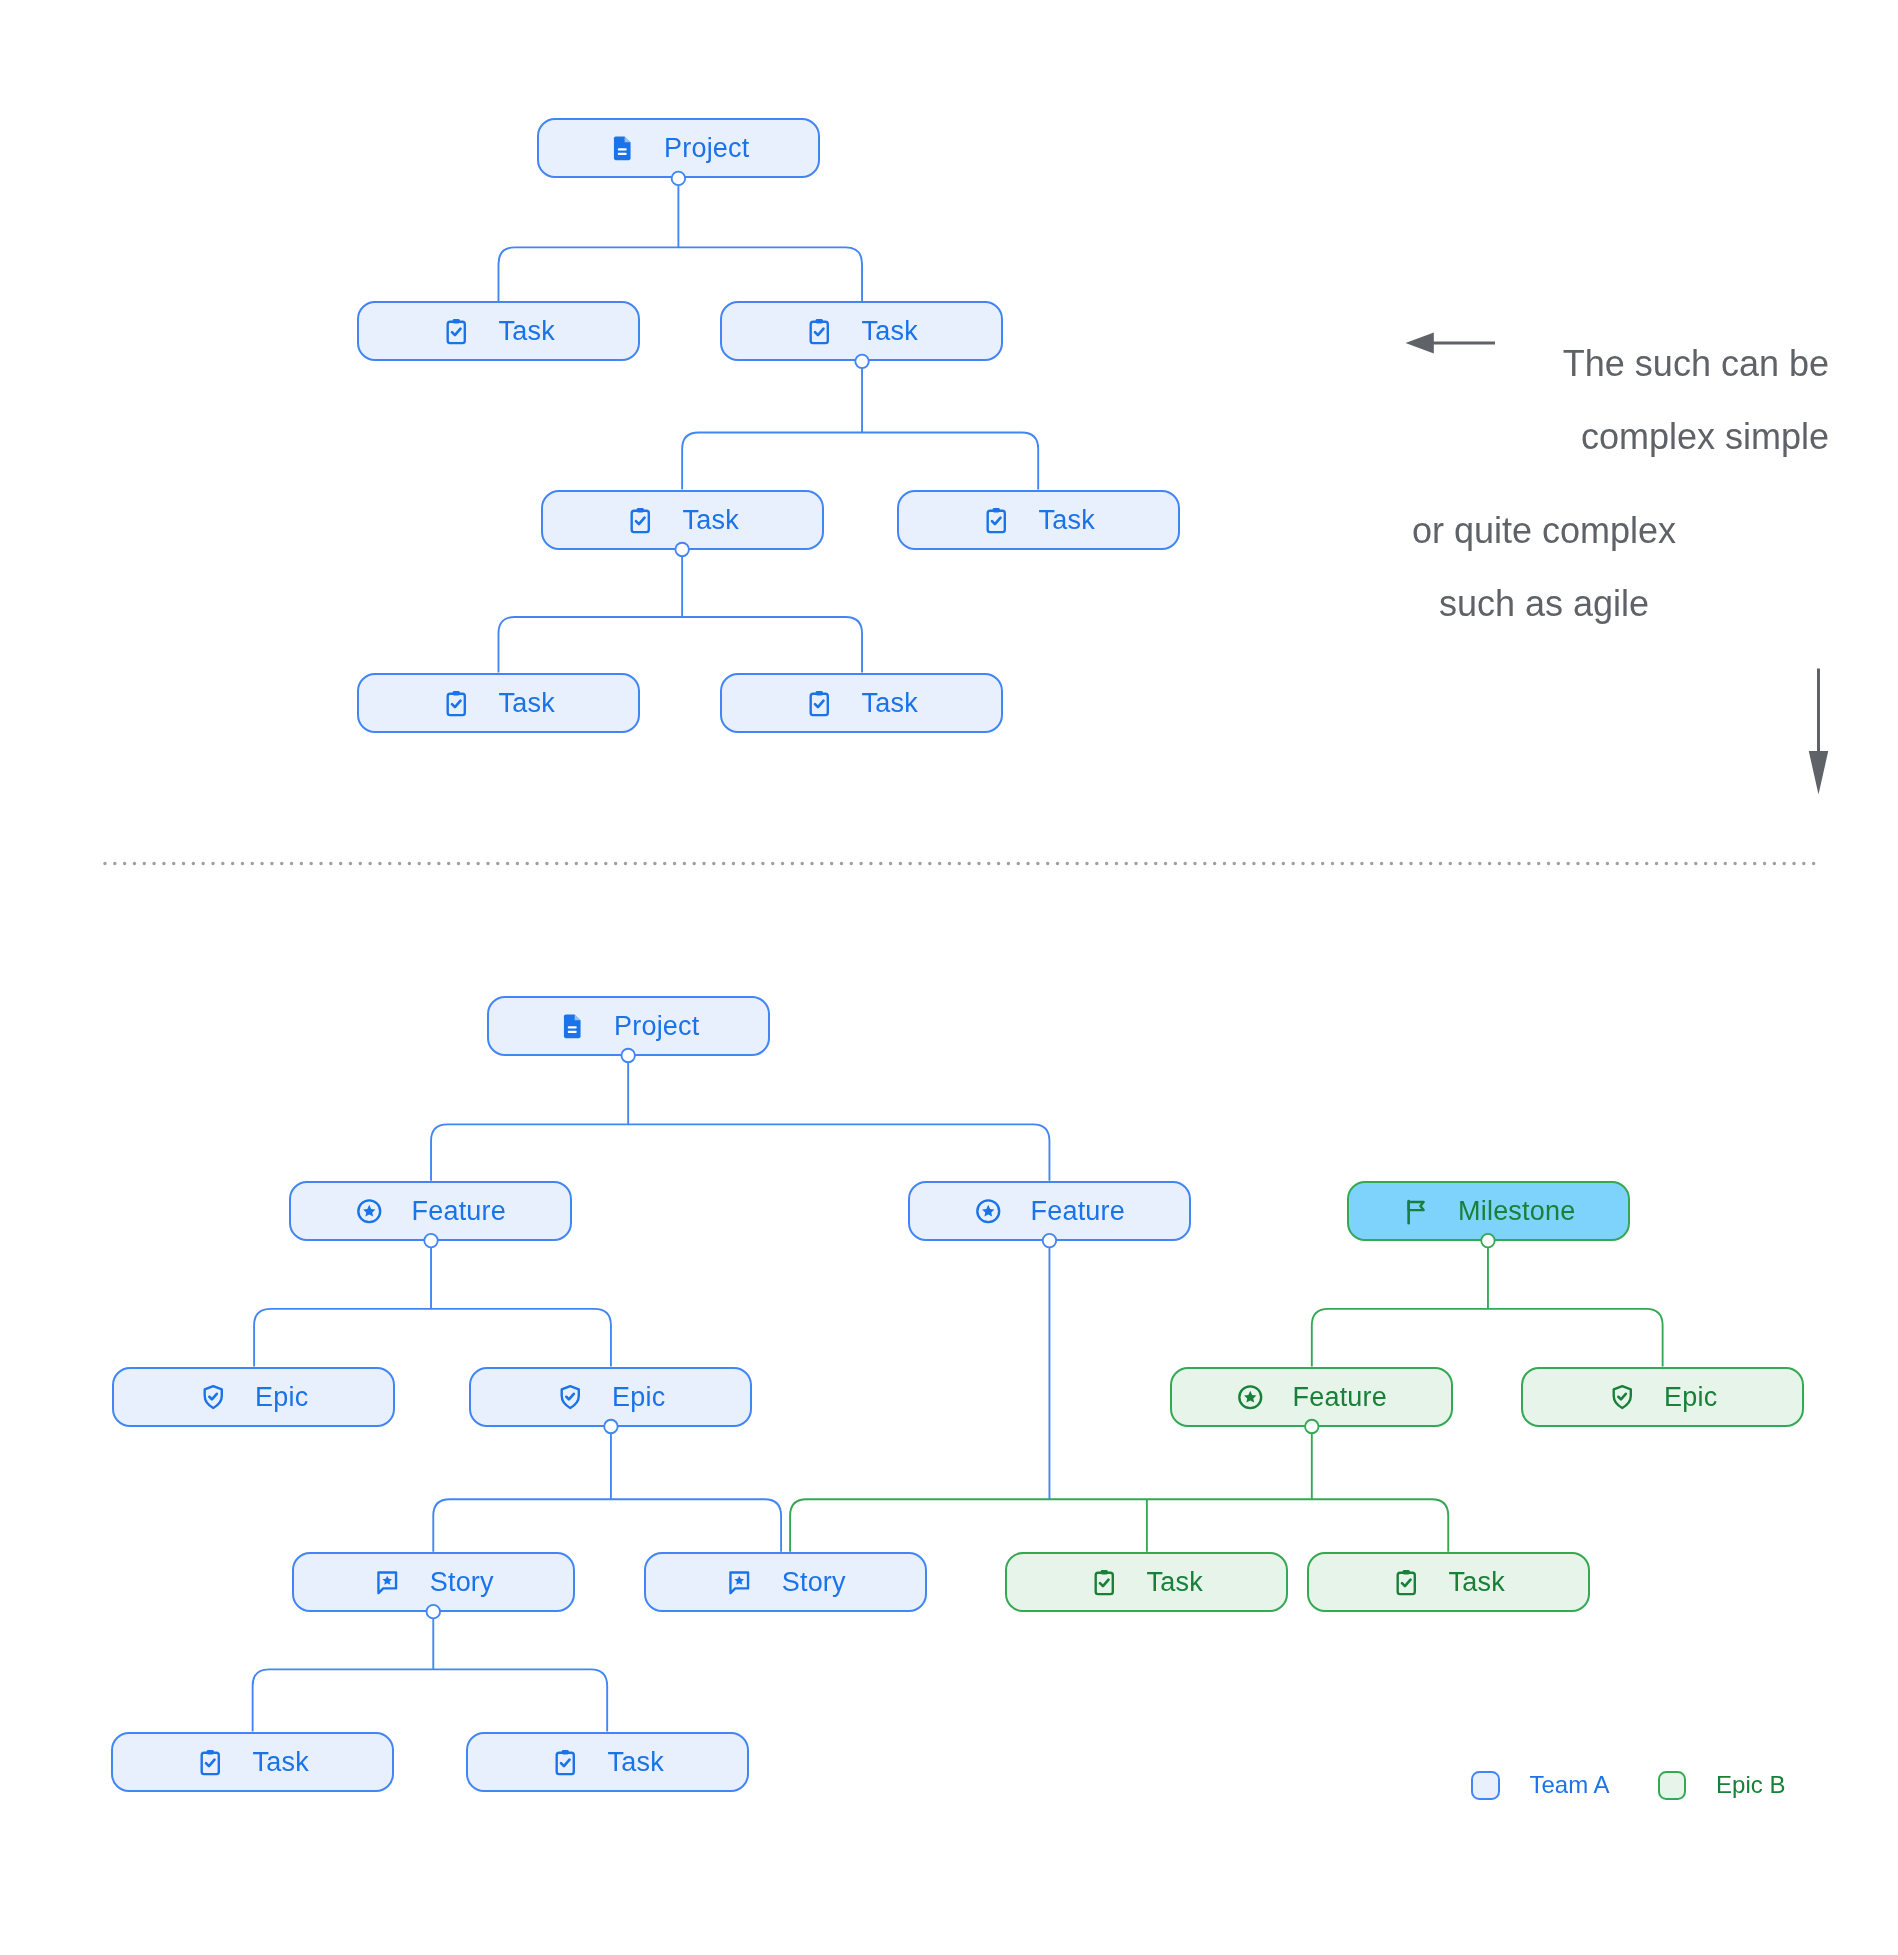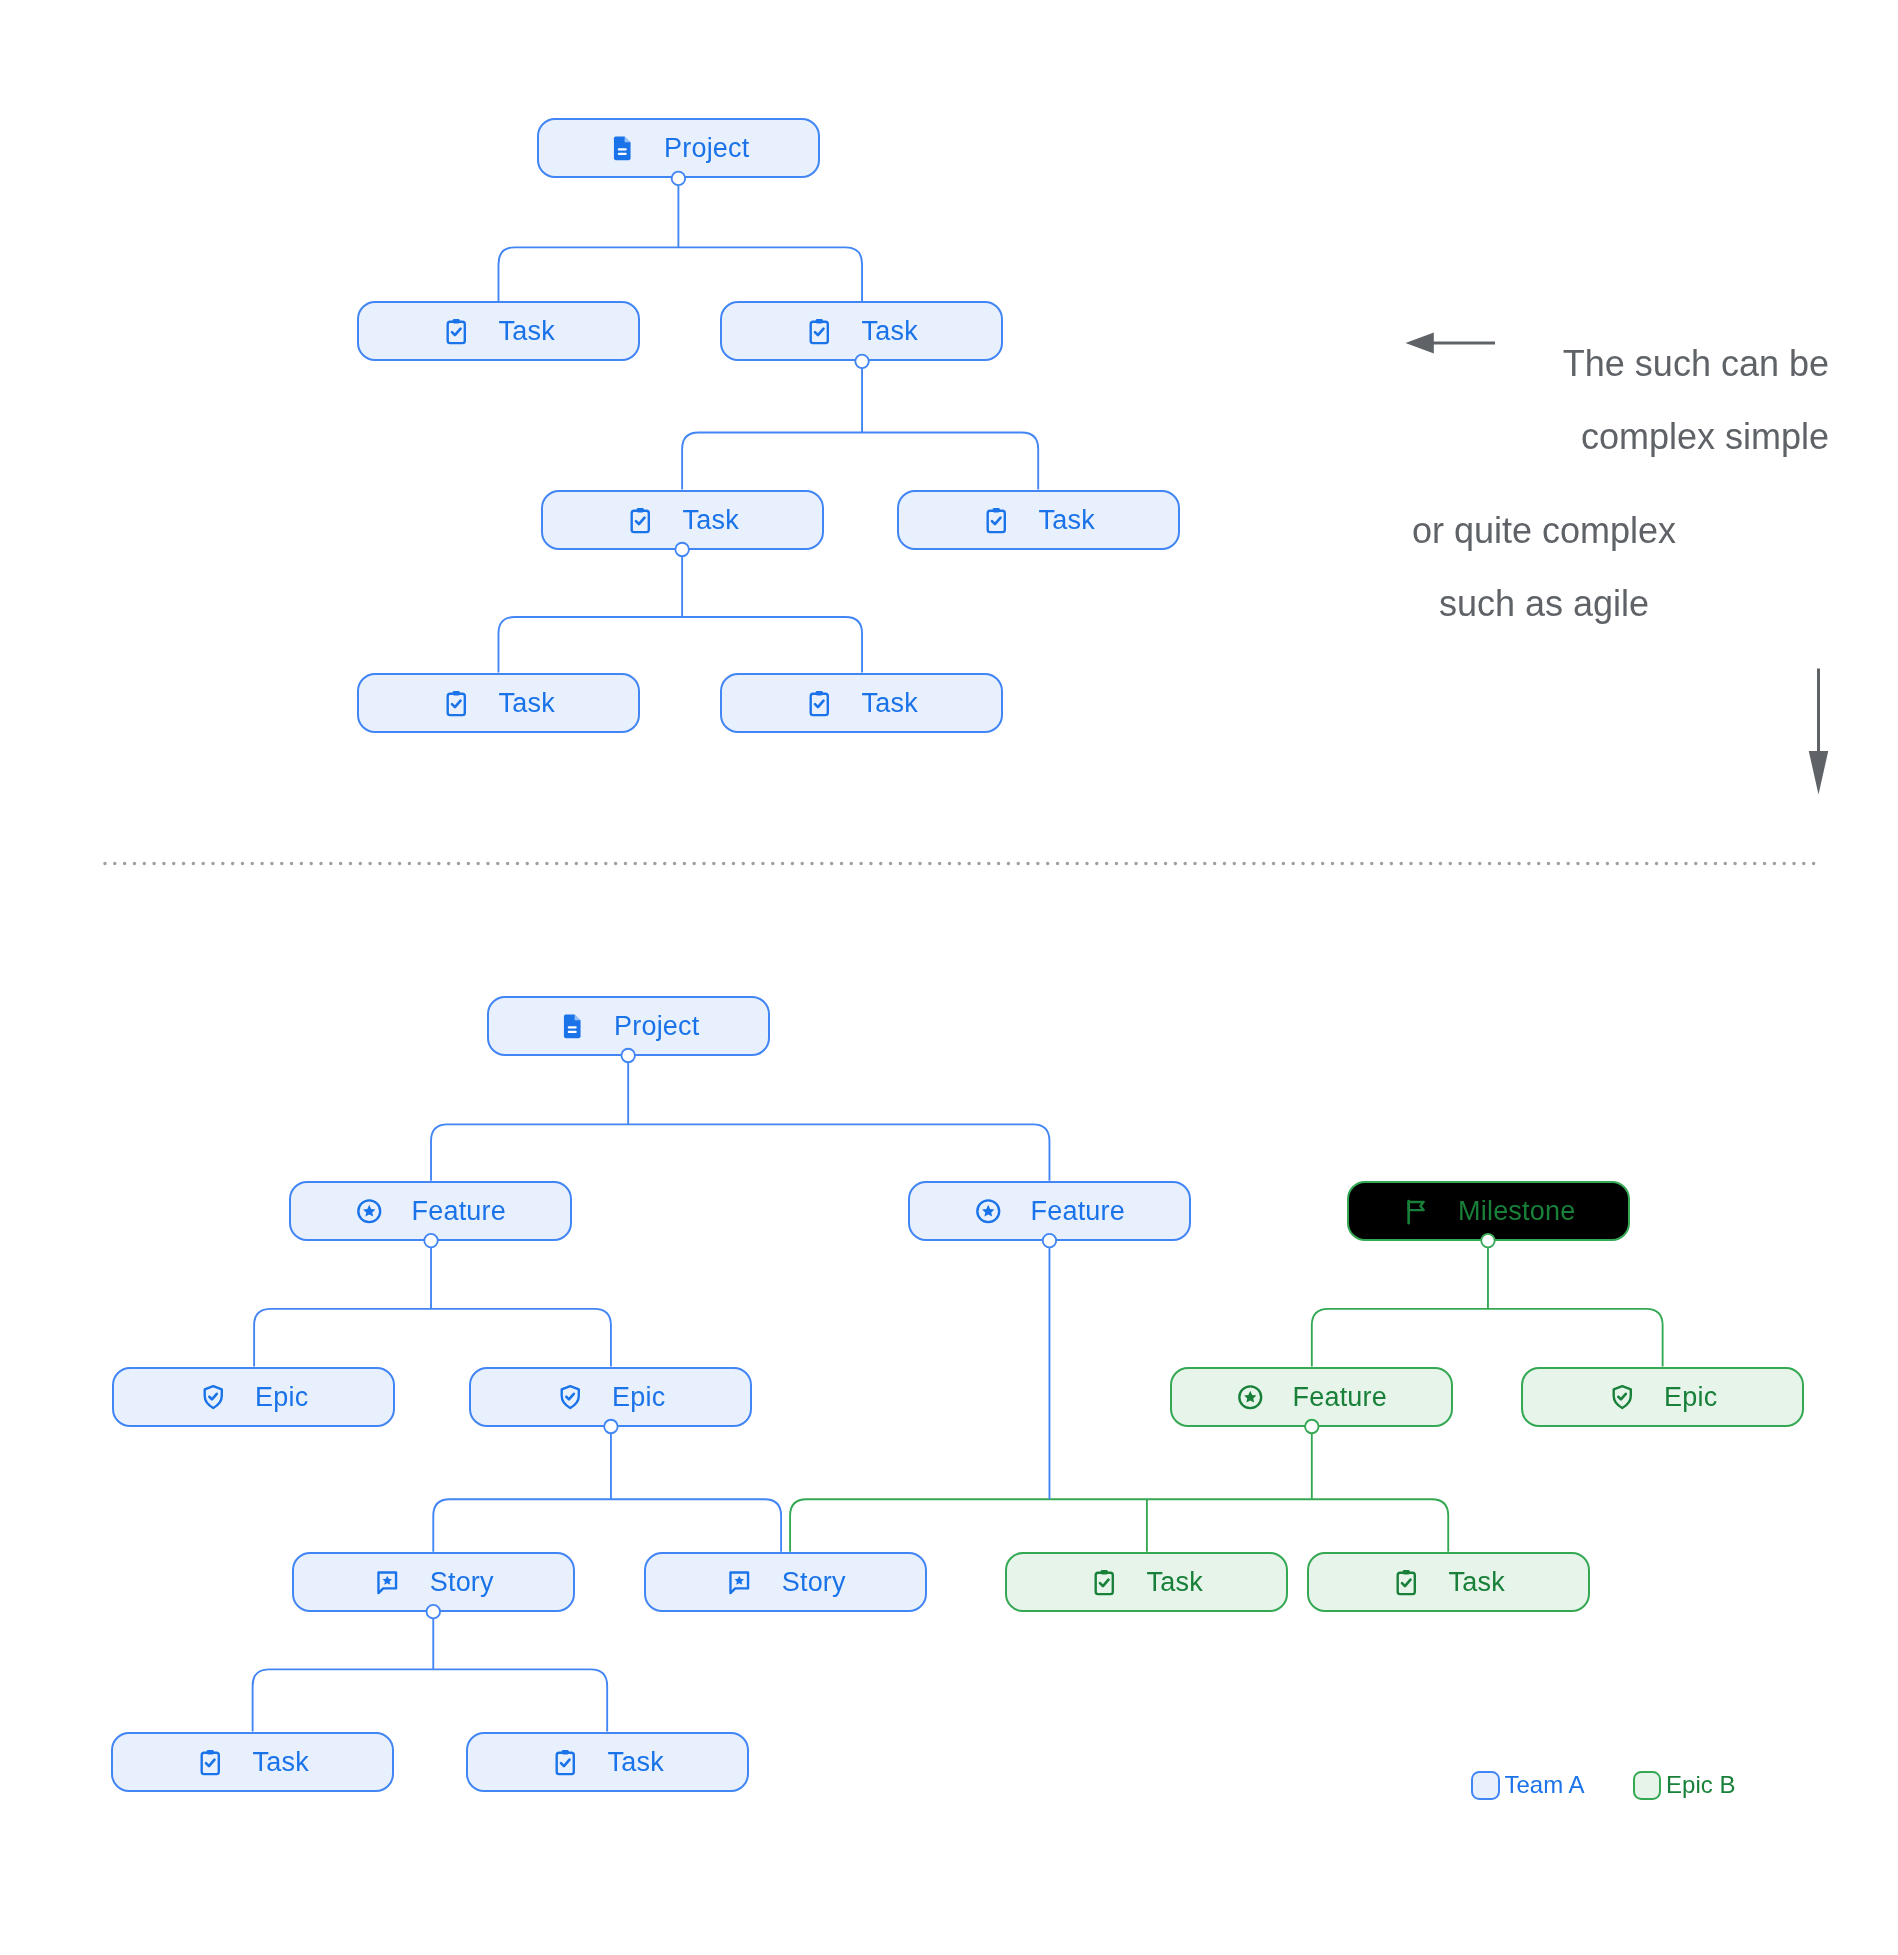--- a/index.html
+++ b/index.html
@@ -32,21 +32,21 @@
   .arrow-stroke{stroke:var(--arrow);stroke-width:4;fill:none;}
   .arrow-head{fill:var(--arrow);stroke:none;}
 
   .separator-line{stroke:var(--dots);stroke-width:4.5;stroke-linecap:round;fill:none;}
 
   .legend{
     position:absolute;left:1471px;top:1771px;z-index:3;
     display:flex;align-items:center;column-gap:48px;
     font-size:24px;font-weight:500;
   }
-  .legend-item{display:flex;align-items:center;column-gap:5px;}
+  .legend-item{display:flex;align-items:center;column-gap:30px;}
   .chip{width:28.5px;height:28.5px;border-radius:8.2px;box-sizing:border-box;border:2.2px solid;}
   .chip.a{background:var(--a-fill);border-color:var(--a-stroke);}
   .chip.b{background:var(--b-fill);border-color:var(--b-stroke);}
   .legend-label.a{color:var(--a-text);}
   .legend-label.b{color:var(--b-text);}
 </style>
 </head>
 <body>
 
 <div id="nodes-layer">
@@ -143,21 +143,21 @@
     </div>
     <div class="node" style="left: 908px; top: 1181px; width: 283px; height: 60px; background: rgb(232, 240, 254); border-color: rgb(66, 133, 244); color: rgb(26, 115, 232);">
       <span class="icon">
         <svg width="28.5" height="28.5" viewBox="0 0 24 24">
           <circle cx="12" cy="12" r="9.2" fill="none" stroke="currentColor" stroke-width="2"></circle>
           <path fill="currentColor" d="M12 6.6l1.6 3.4 3.6.45-2.65 2.5.7 3.55L12 14.7l-3.25 1.8.7-3.55-2.65-2.5 3.6-.45z"></path>
         </svg>
       </span>
       <span>Feature</span>
     </div>
-    <div class="node" style="left: 1347px; top: 1181px; width: 283px; height: 60px; background: #000000; border-color: rgb(52, 168, 83); color: rgb(24, 128, 56);">
+    <div class="node" style="left: 1347px; top: 1181px; width: 283px; height: 60px; background: #7dd3fc; border-color: rgb(52, 168, 83); color: rgb(24, 128, 56);">
       <span class="icon">
         <svg width="28.5" height="28.5" viewBox="0 0 24 24">
           <path d="M5.6 22V3.4" stroke="currentColor" stroke-width="2.2" stroke-linecap="round" fill="none"></path>
           <path d="M5.6 4.2h12.6l-2.7 3.4 2.7 3.4H5.6z" fill="none" stroke="currentColor" stroke-width="2" stroke-linejoin="round"></path>
         </svg>
       </span>
       <span>Milestone</span>
     </div>
     <div class="node" style="left: 112px; top: 1367px; width: 283px; height: 60px; background: rgb(232, 240, 254); border-color: rgb(66, 133, 244); color: rgb(26, 115, 232);">
       <span class="icon">

